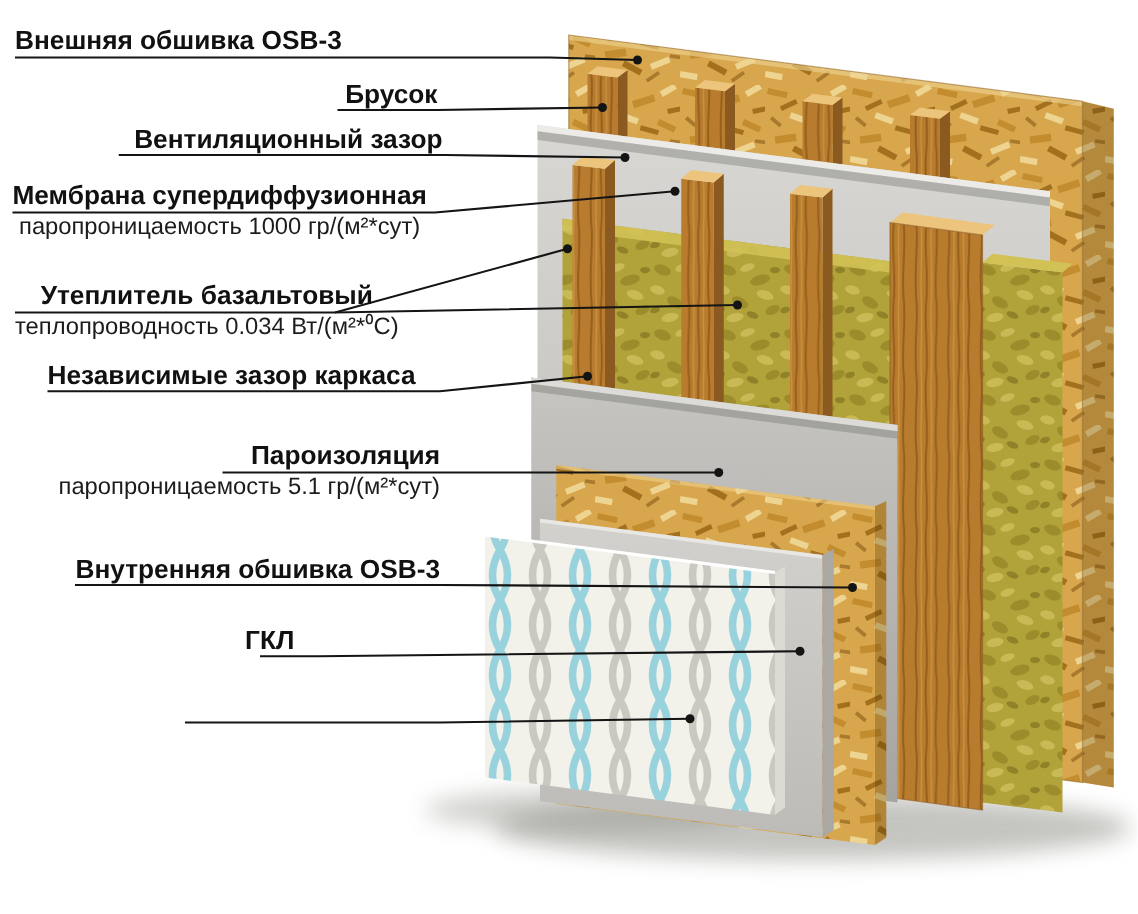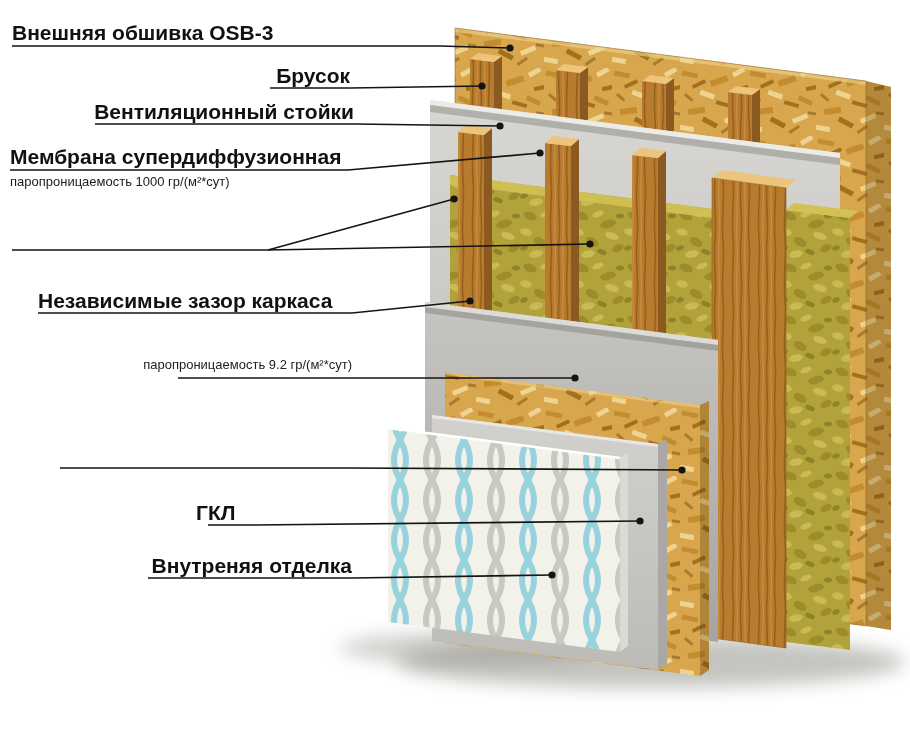--- a/index.html
+++ b/index.html
@@ -3,23 +3,23 @@
 <meta charset="utf-8">
 <style>
   html,body{margin:0;padding:0;background:#ffffff;}
   .canvas{
     position:relative;width:910px;height:731px;background:#ffffff;
     overflow:hidden;font-family:"Liberation Sans",sans-serif;
   }
   .canvas svg{position:absolute;left:0;top:0;}
   .lbl{
     position:absolute;font-weight:bold;font-size:21px;line-height:25px;
-    color:#111;white-space:nowrap;z-index:2;
+    color:#111;white-space:nowrap;z-index:2;text-align:center;
   }
-  .lbl .sub{display:block;font-weight:normal;font-size:13px;line-height:21px;color:#1c1c1c;margin-top:2px;}
+  .lbl .sub{display:block;font-weight:normal;font-size:19px;line-height:21px;color:#1c1c1c;margin-top:2px;}
   .lbl.r{text-align:right;}
 </style>
 </head>
 <body>
 
 <div class="canvas">
 
   <svg width="910" height="731" viewBox="0 0 910 731">
     <defs>
       <filter id="soft" x="-50%" y="-50%" width="200%" height="200%">
@@ -232,39 +232,44 @@
 
   <div class="lbl" style="left:12px;top:20px">
     <span>Внешняя обшивка OSB-3</span>
   </div>
 
   <div class="lbl r" style="right:560px;top:63px">
     <span>Брусок</span>
   </div>
 
   <div class="lbl r" style="right:556px;top:99px">
-    <span>Вентиляционный стойки</span>
+    <span>Вентиляционный зазор</span>
   </div>
 
   <div class="lbl" style="left:10px;top:144px">
     <span>Мембрана супердиффузионная</span>
     <span class="sub">паропроницаемость 1000 гр/(м²*сут)</span>
   </div>
 
+  <div class="lbl" style="left:12px;top:224px">
+    <span>Утеплитель базальтовый</span>
+    <span class="sub">теплопроводность 0.034 Вт/(м²*⁰С)</span>
+  </div>
 
   <div class="lbl" style="left:38px;top:288px">
     <span>Независимые зазор каркаса</span>
   </div>
 
   <div class="lbl r" style="right:558px;top:352px">
-    <span class="sub">паропроницаемость 9.2 гр/(м²*сут)</span>
-  </div>
-
+    <span>Пароизоляция</span>
+    <span class="sub">паропроницаемость 5.1 гр/(м²*сут)</span>
+  </div>
+
+  <div class="lbl r" style="right:558px;top:443px">
+    <span>Внутренняя обшивка OSB-3</span>
+  </div>
 
   <div class="lbl" style="left:196px;top:500px">
     <span>ГКЛ</span>
   </div>
 
-  <div class="lbl r" style="right:558px;top:553px">
-    <span>Внутреняя отделка</span>
-  </div>
 
 </div>
 
 </body></html>

